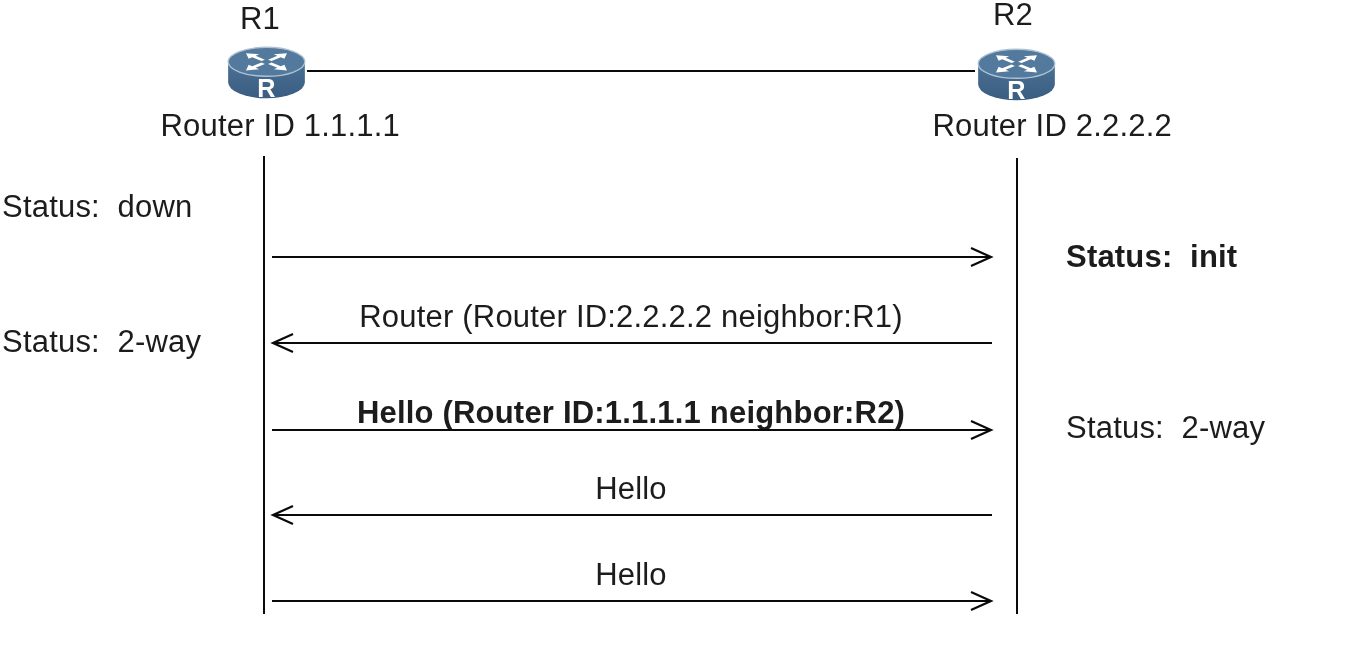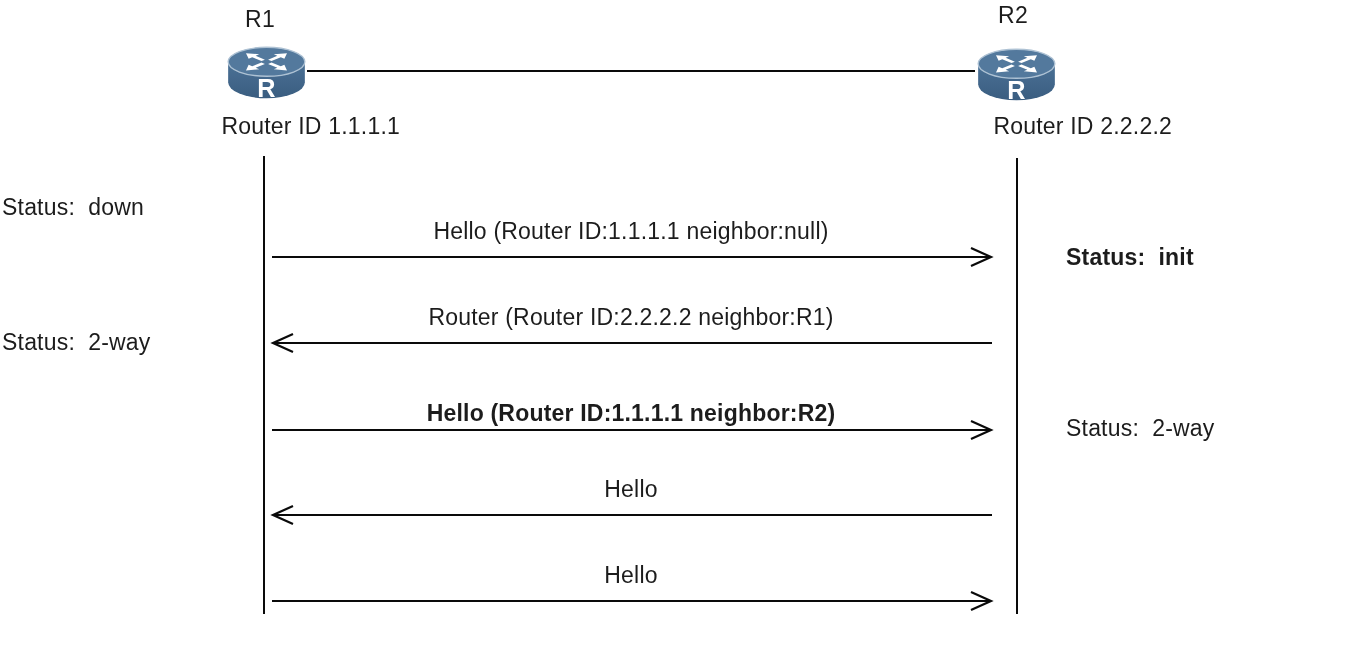--- a/index.html
+++ b/index.html
@@ -7,21 +7,21 @@
     position: relative;
     width: 1357px;
     height: 645px;
     background: #ffffff;
     font-family: "Liberation Sans", "DejaVu Sans", sans-serif;
     color: #1c1c1c;
     overflow: hidden;
   }
   .txt {
     position: absolute;
-    font-size: 23px;
+    font-size: 31px;
     line-height: 28px;
     letter-spacing: 0.2px;
     white-space: pre;
     color: #1c1c1c;
   }
   .node-name { text-align: center; }
   .router-id { text-align: right; }
   .router-icon { position: absolute; }
   .link-line {
     position: absolute;
@@ -91,21 +91,20 @@
   <svg class="router-icon" style="left:974px; top:46px;" width="85" height="58" viewBox="0 0 90 62">
     <use href="#routerGlyph"></use>
   </svg>
   <div class="txt router-id" style="left:892px; top:112px; width:280px;">Router ID 2.2.2.2</div>
 
   <div class="link-line" style="left:307px; top:70px; width:668px;"></div>
 
   <div class="lifeline" style="left:263px; top:156px; height:458px;"></div>
   <div class="lifeline" style="left:1016px; top:158px; height:456px;"></div>
 
-  <div class="txt msg-label" style="top:217px;">Hello (Router ID:1.1.1.1 neighbor:null)</div>
   <svg class="arrow" style="top:245px;" width="724" height="24" viewBox="0 0 724 24">
     <line x1="2" y1="12" x2="719" y2="12"></line>
     <path d="M701,3 L721,12 L701,21"></path>
   </svg>
 
   <div class="txt msg-label" style="top:303px;">Router (Router ID:2.2.2.2 neighbor:R1)</div>
   <svg class="arrow" style="top:331px;" width="724" height="24" viewBox="0 0 724 24">
     <line x1="5" y1="12" x2="722" y2="12"></line>
     <path d="M23,3 L3,12 L23,21"></path>
   </svg>

